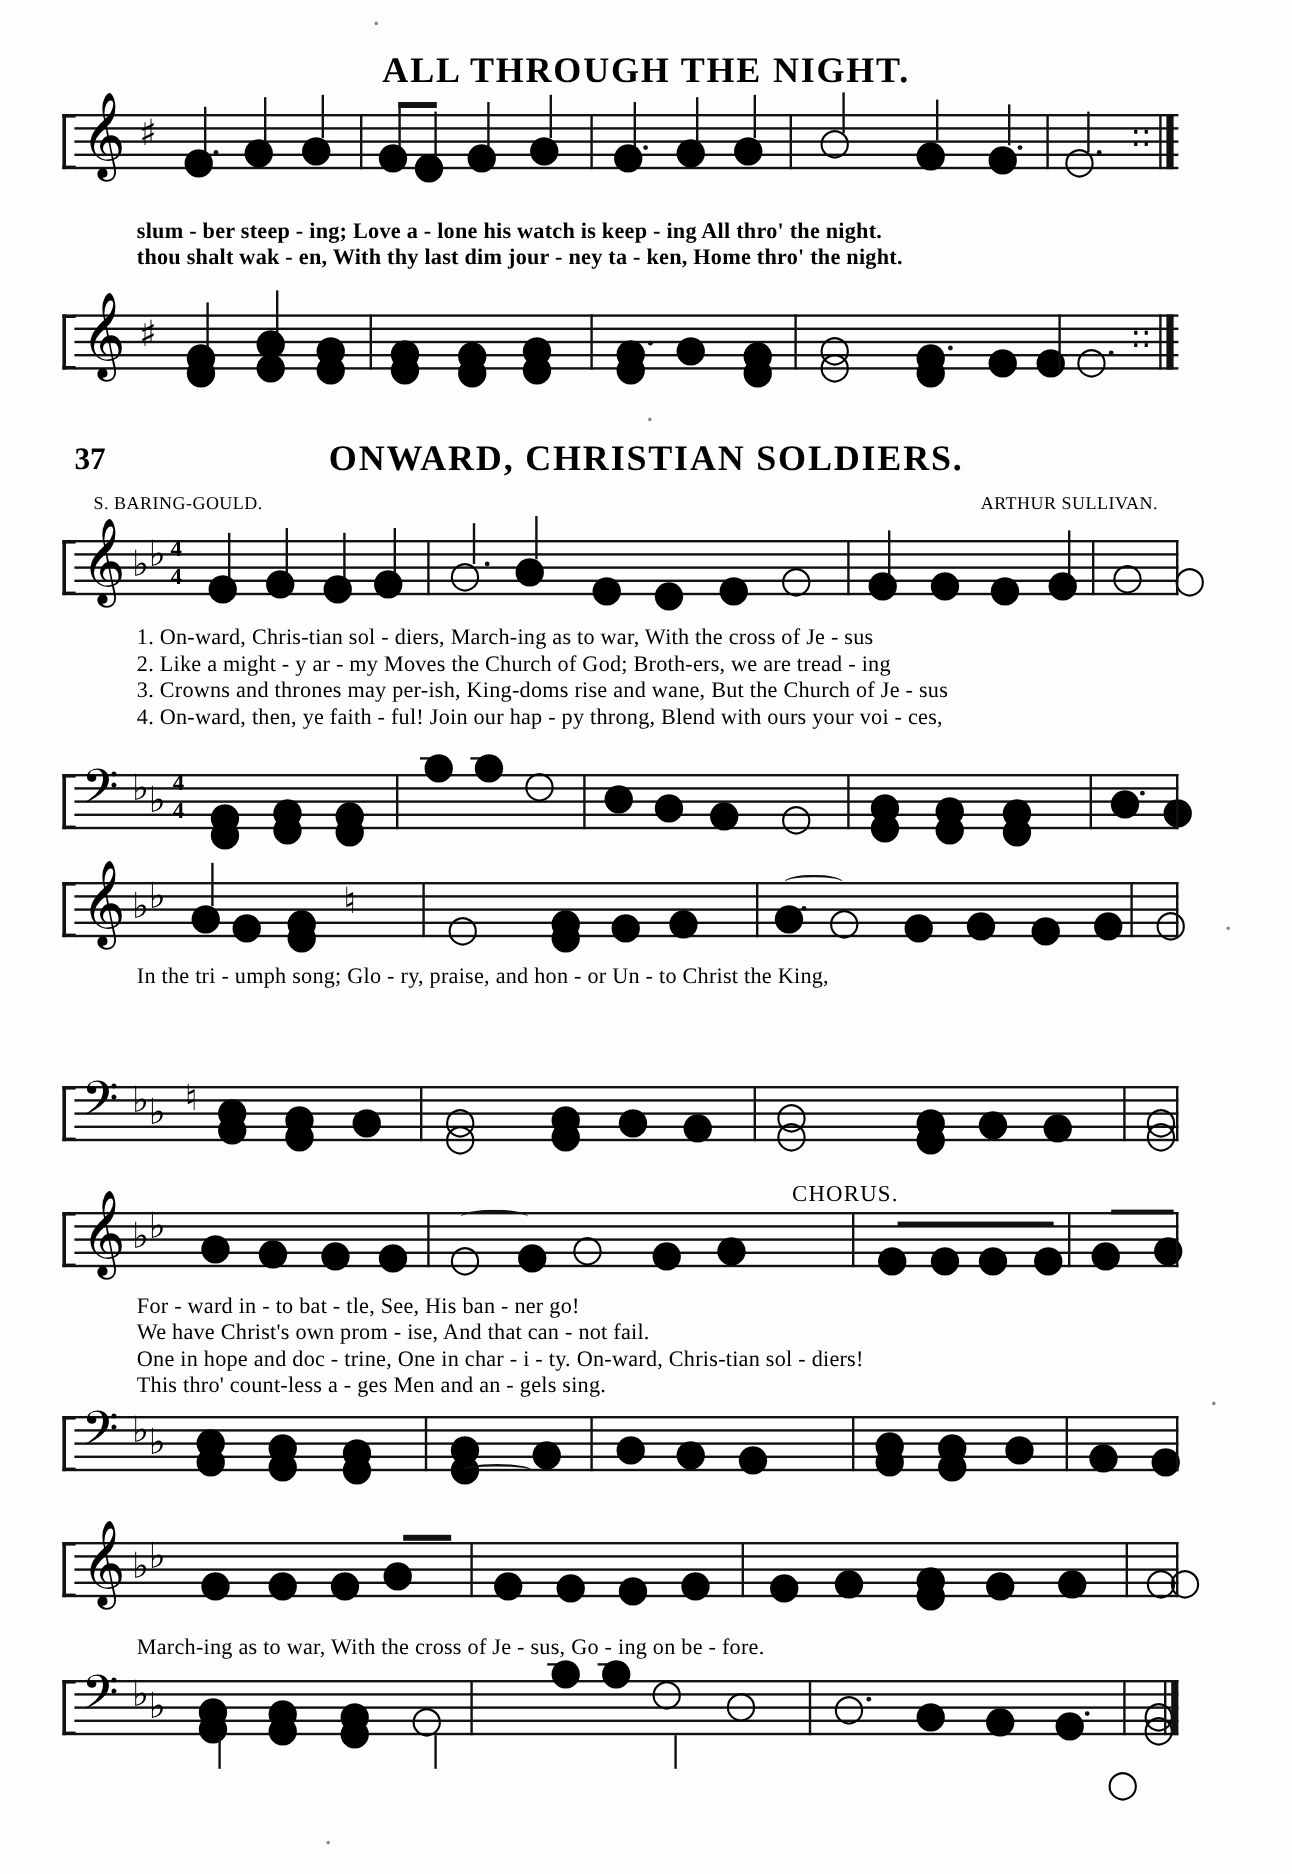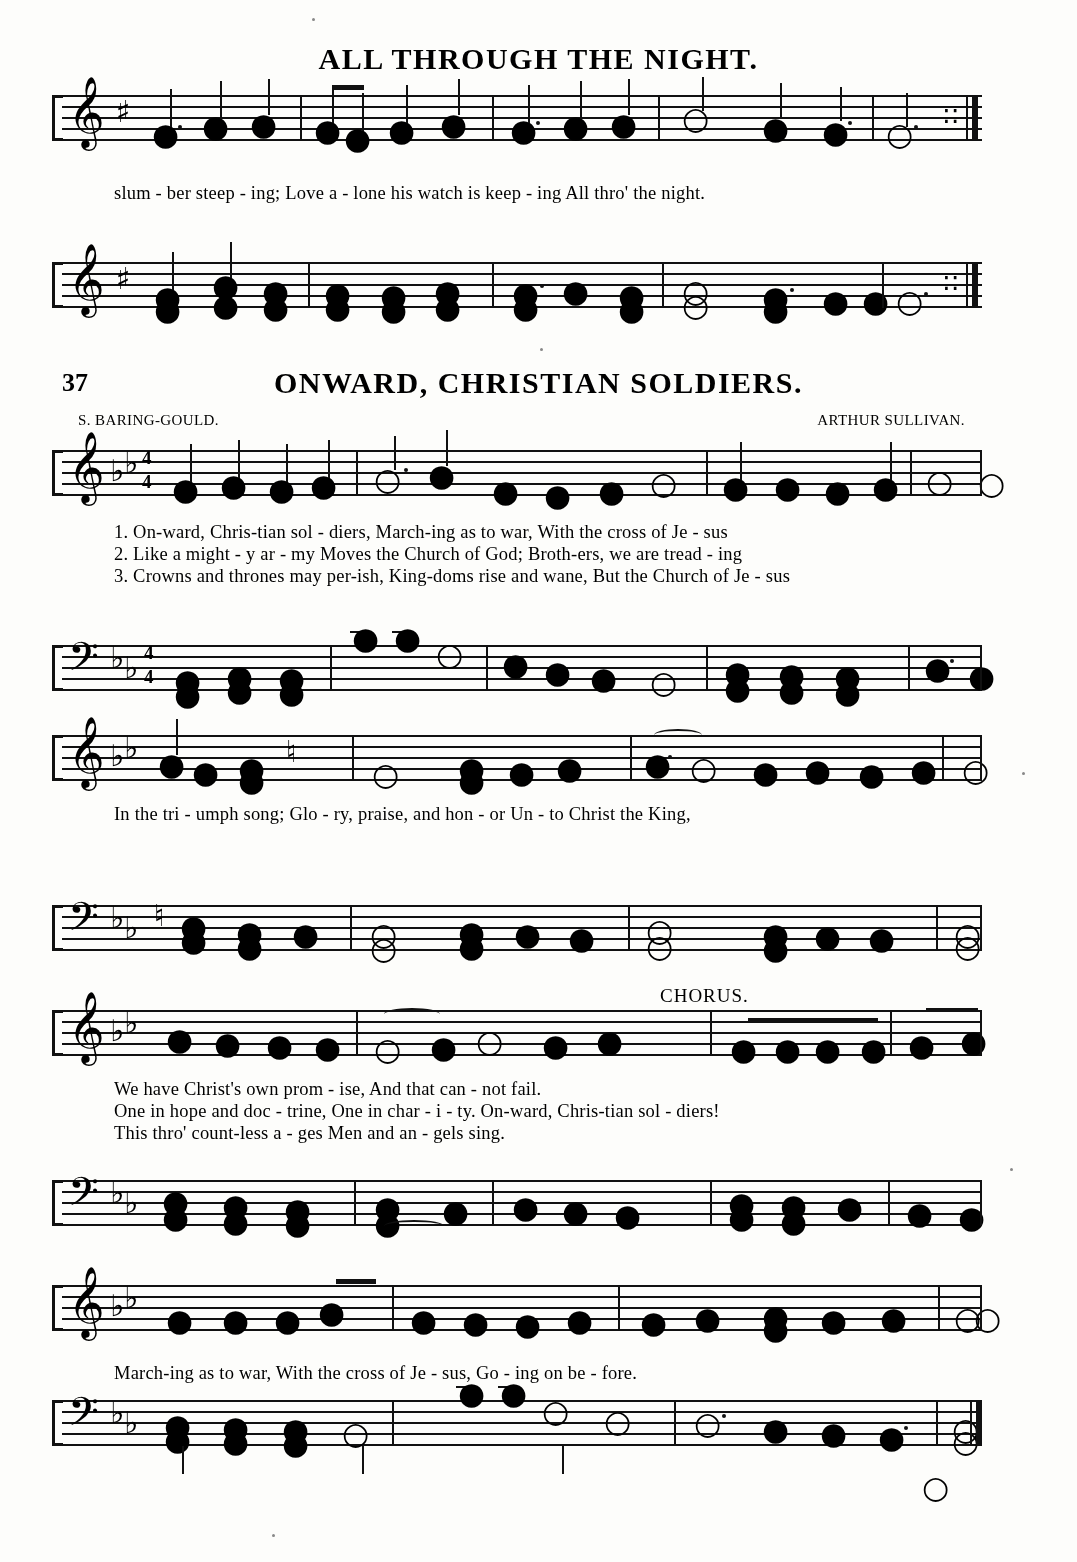--- a/index.html
+++ b/index.html
@@ -235,22 +235,23 @@
       <div class="dot" style="left:852px;top:30px;"></div>
 
       <div class="repeat-sign" style="left:880px;top:4px;">::</div>
       <div class="endbar" style="left:904px;">
           <div class="thin"></div>
           <div class="thick"></div>
         </div>
     </div>
   </div>
 
-  <div class="lyrics" style="top:182px;">
+  <div class="lyrics" style="top:182px;font-weight:bold;">
     <div class="lyric-line">slum - ber steep - ing;  Love  a - lone  his  watch  is  keep - ing    All    thro'  the night.</div>
+    <div class="lyric-line">thou shalt wak - en,  With  thy  last  dim  jour - ney  ta - ken,   Home  thro'  the night.</div>
   </div>
 
   <div class="system" style="top:262px;">
     <div class="staff">
       <div class="line"></div>
         <div class="line"></div>
         <div class="line"></div>
         <div class="line"></div>
         <div class="line"></div>
       <div class="brace" style="top:0px;height:40px;"></div>
@@ -358,20 +359,21 @@
       <div class="note half" style="left:864px;top:16px;">○</div>
       <div class="note half" style="left:916px;top:18px;">○</div>
       <div class="barline" style="left:918px;"></div>
     </div>
   </div>
 
   <div class="lyrics" style="top:521px;">
     <div class="lyric-line">1. On-ward, Chris-tian  sol - diers, March-ing  as     to  war,  With the cross of  Je  -  sus</div>
     <div class="lyric-line">2. Like a might - y   ar - my   Moves the Church of God;  Broth-ers,  we are tread - ing</div>
     <div class="lyric-line">3. Crowns and thrones may per-ish,   King-doms rise and wane,  But   the Church of Je  -  sus</div>
+    <div class="lyric-line">4. On-ward, then, ye  faith - ful!  Join  our  hap - py throng,  Blend with ours your voi -  ces,</div>
   </div>
 
   <div class="system" style="top:645px;">
     <div class="staff">
       <div class="line"></div>
         <div class="line"></div>
         <div class="line"></div>
         <div class="line"></div>
         <div class="line"></div>
       <div class="brace" style="top:0px;height:40px;"></div>
@@ -550,20 +552,21 @@
 
       <div class="barline" style="left:828px;"></div>
       <div class="note" style="left:846px;top:20px;">●</div>
       <div class="note" style="left:898px;top:16px;">●</div>
       <div class="beam" style="left:864px;top:-2px;width:52px;height:4px;"></div>
       <div class="barline" style="left:918px;"></div>
     </div>
   </div>
 
   <div class="lyrics" style="top:1078px;">
+    <div class="lyric-line">For - ward in - to  bat - tle,     See, His ban - ner go!</div>
     <div class="lyric-line">We have Christ's own prom - ise,   And that can - not  fail.</div>
     <div class="lyric-line">One in hope and doc - trine,     One in char - i - ty.   On-ward, Chris-tian sol  -  diers!</div>
     <div class="lyric-line">This thro' count-less a  - ges    Men and an - gels sing.</div>
   </div>
 
   <div class="system" style="top:1180px;">
     <div class="staff">
       <div class="line"></div>
         <div class="line"></div>
         <div class="line"></div>

